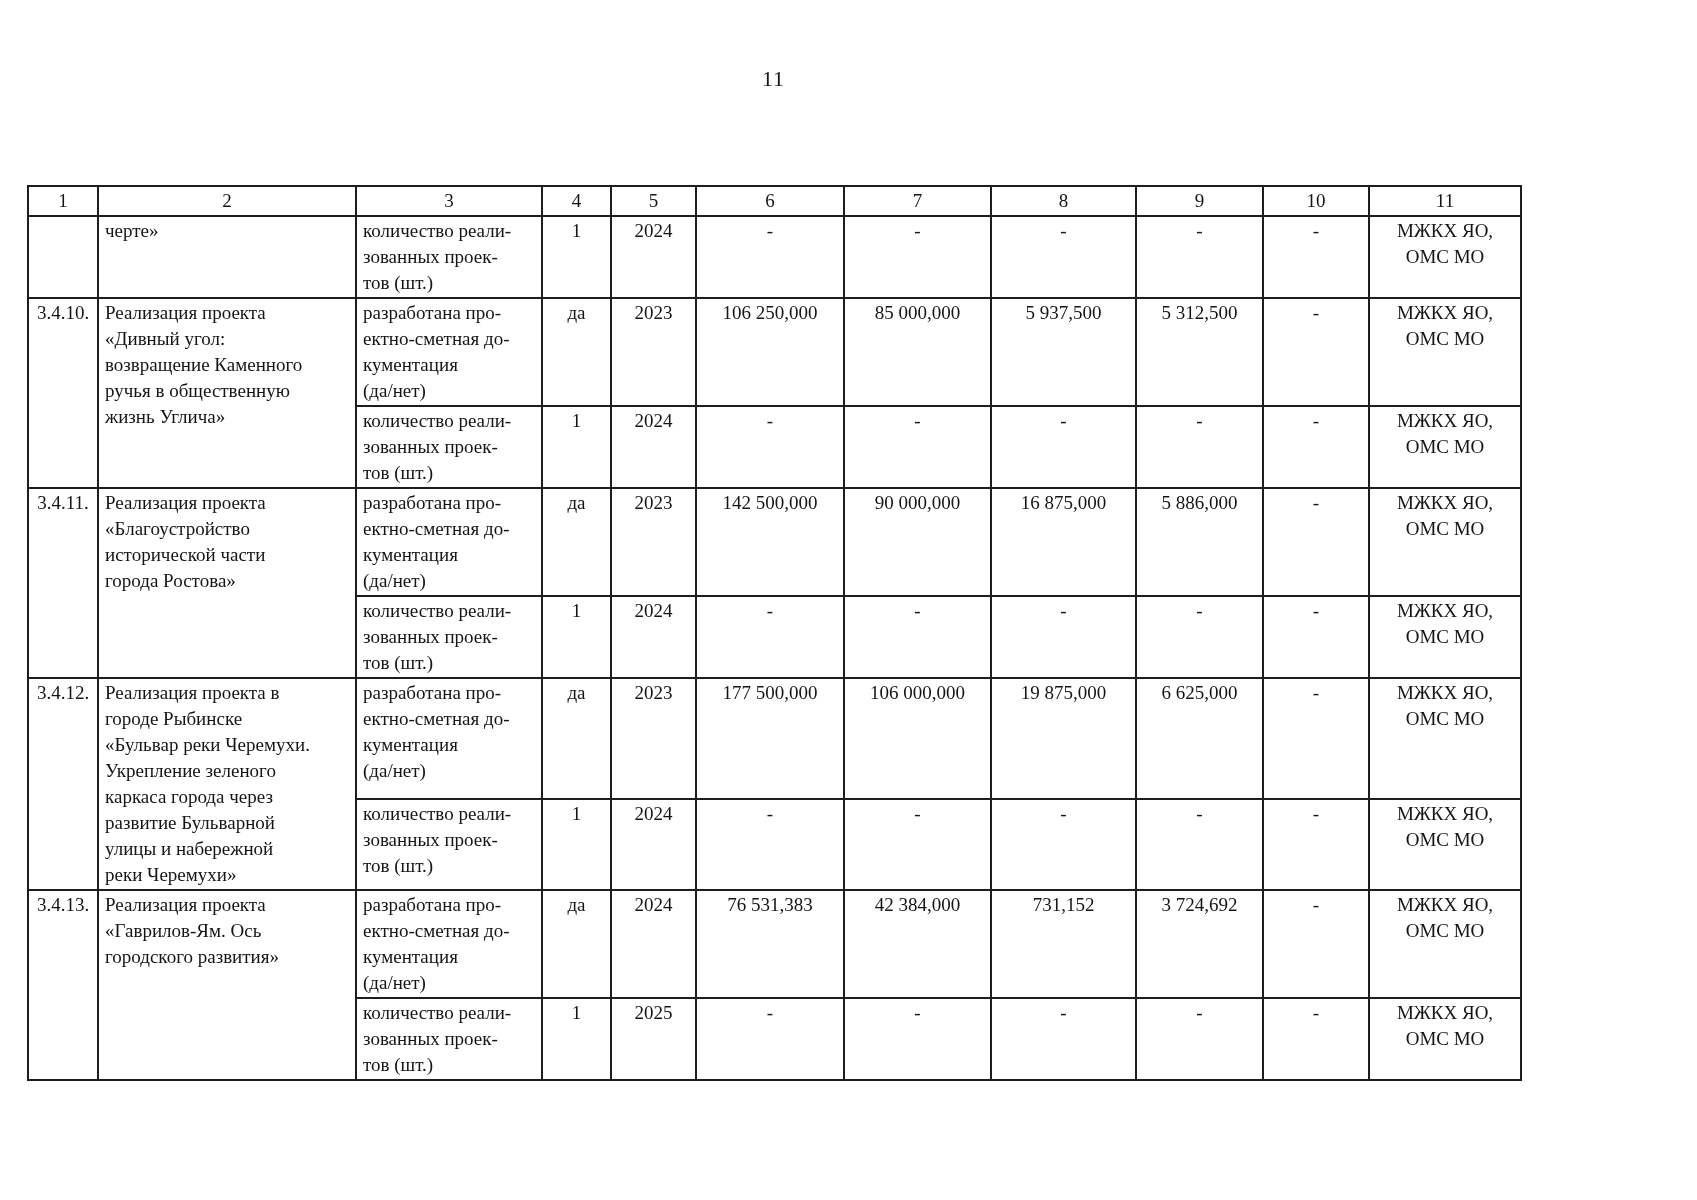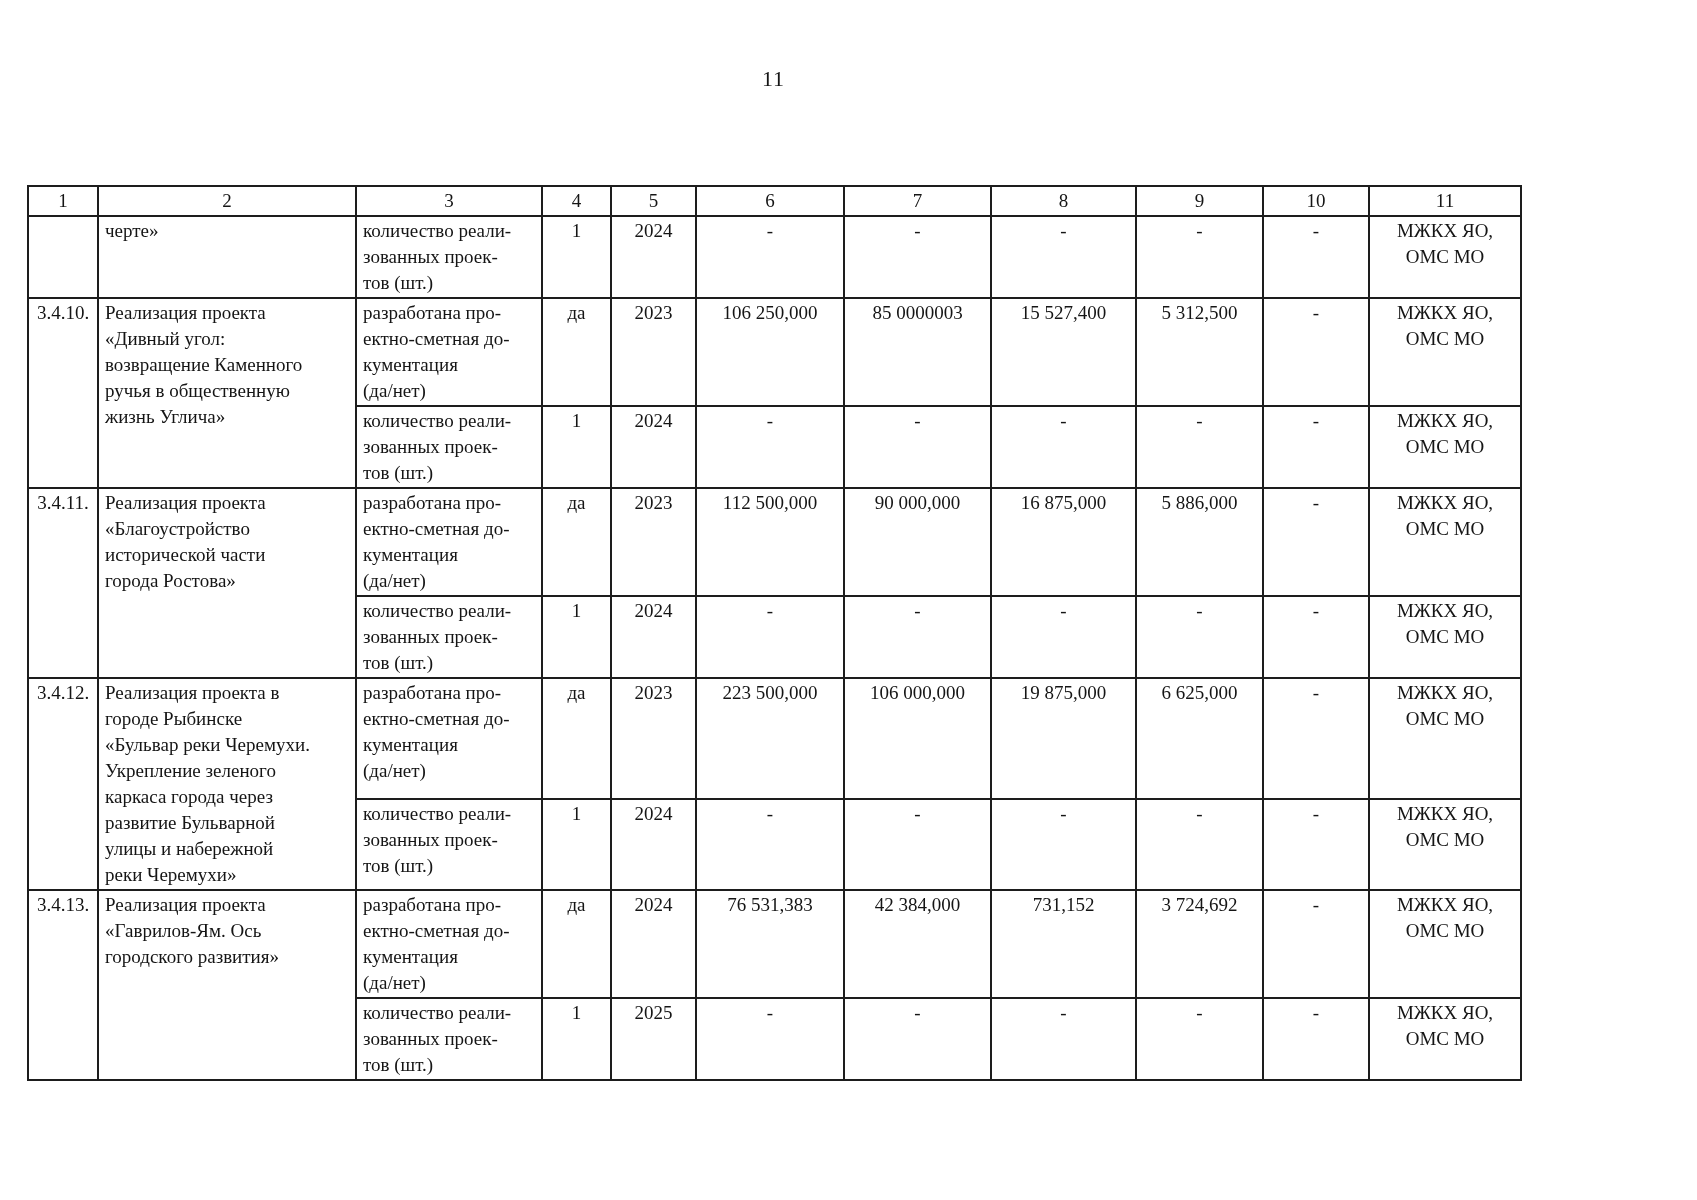--- a/index.html
+++ b/index.html
@@ -126,22 +126,22 @@
 возвращение Каменного
 ручья в общественную
 жизнь Углича»</td>
         <td class="c-ind">разработана про-
 ектно-сметная до-
 кументация
 (да/нет)</td>
         <td class="c-center">да</td>
         <td class="c-center">2023</td>
         <td class="c-center">106 250,000</td>
-        <td class="c-center">85 0000003</td>
-        <td class="c-center">15 527,400</td>
+        <td class="c-center">85 000,000</td>
+        <td class="c-center">5 937,500</td>
         <td class="c-center">5 312,500</td>
         <td class="c-center">-</td>
         <td class="c-center">МЖКХ ЯО,
 ОМС МО</td>
       </tr>
       <tr>
         <td class="c-ind">количество реали-
 зованных проек-
 тов (шт.)</td>
         <td class="c-center">1</td>
@@ -160,21 +160,21 @@
         <td class="c-title" rowspan="2">Реализация проекта
 «Благоустройство
 исторической части
 города Ростова»</td>
         <td class="c-ind">разработана про-
 ектно-сметная до-
 кументация
 (да/нет)</td>
         <td class="c-center">да</td>
         <td class="c-center">2023</td>
-        <td class="c-center">112 500,000</td>
+        <td class="c-center">142 500,000</td>
         <td class="c-center">90 000,000</td>
         <td class="c-center">16 875,000</td>
         <td class="c-center">5 886,000</td>
         <td class="c-center">-</td>
         <td class="c-center">МЖКХ ЯО,
 ОМС МО</td>
       </tr>
       <tr>
         <td class="c-ind">количество реали-
 зованных проек-
@@ -199,21 +199,21 @@
 каркаса города через
 развитие Бульварной
 улицы и набережной
 реки Черемухи»</td>
         <td class="c-ind">разработана про-
 ектно-сметная до-
 кументация
 (да/нет)</td>
         <td class="c-center">да</td>
         <td class="c-center">2023</td>
-        <td class="c-center">223 500,000</td>
+        <td class="c-center">177 500,000</td>
         <td class="c-center">106 000,000</td>
         <td class="c-center">19 875,000</td>
         <td class="c-center">6 625,000</td>
         <td class="c-center">-</td>
         <td class="c-center">МЖКХ ЯО,
 ОМС МО</td>
       </tr>
       <tr>
         <td class="c-ind">количество реали-
 зованных проек-

